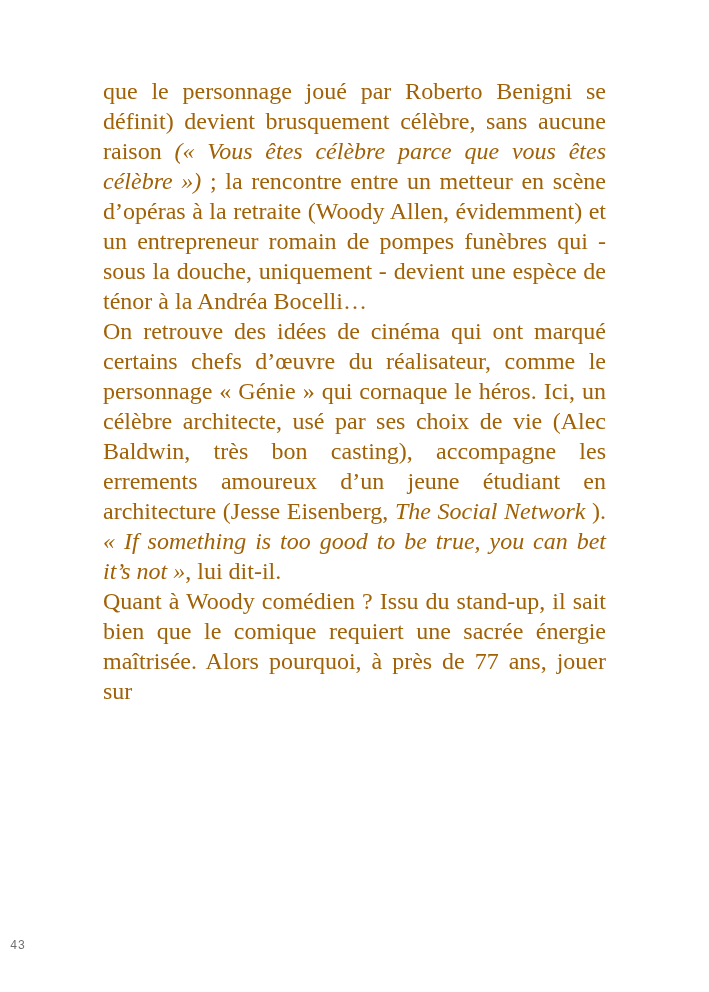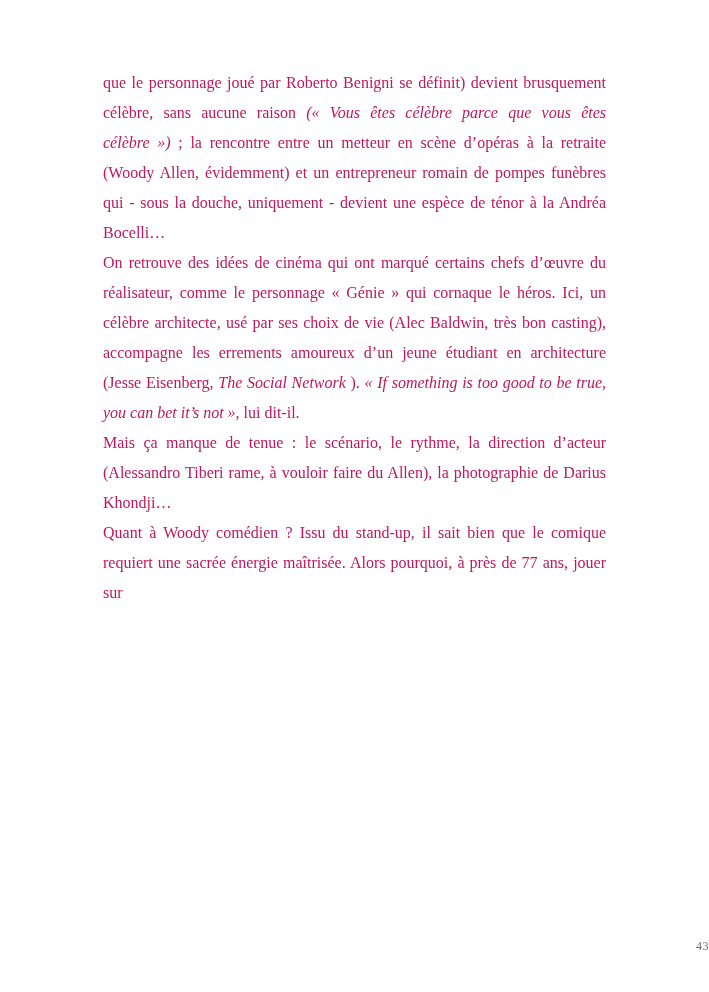--- a/index.html
+++ b/index.html
@@ -15,44 +15,45 @@
     font-family: "Liberation Serif", "DejaVu Serif", serif;
   }
   .page {
     position: absolute;
     inset: 0;
     background: #ffffff;
   }
   .text-block {
     position: absolute;
     left: 103px;
-    top: 68px;
+    top: 76px;
     width: 503px;
-    font-size: 16px;
+    font-size: 24px;
     line-height: 30px;
-    color: #be185d;
+    color: #a16207;
     text-align: justify;
     text-align-last: left;
   }
   .text-block p {
     margin: 0;
     padding: 0;
   }
   .run {
     font-style: normal;
   }
   .run.italic {
     font-style: italic;
   }
   .page-footer {
     position: absolute;
-    left: 16px;
+    left: 10px;
     right: 0;
     top: 936px;
-    text-align: right;
+    text-align: left;
+    font-family: Liberation Mono, monospace;
   }
   .page-number {
     font-size: 12px;
     line-height: 14px;
     color: #6e6e6e;
     letter-spacing: 0.5px;
   }
 </style>
 </head>
 <body>
@@ -60,21 +61,20 @@
 <div class="page">
 
   <main class="text-block">
 
     <p><span class="run">que le personnage joué par Roberto Benigni se définit) devient brusquement célèbre, sans aucune raison </span><span class="run italic">(«&nbsp;Vous êtes célèbre parce que vous êtes célèbre&nbsp;»)</span><span class="run">&nbsp;; la rencontre entre un metteur en scène d’opéras à la retraite (Woody Allen, évidemment) et un entrepreneur romain de pompes funèbres qui - sous la douche, uniquement - devient une espèce de ténor à la Andréa Bocelli…</span></p>
 
     <p><span class="run">On retrouve des idées de cinéma qui ont marqué certains chefs d’œuvre du réalisateur, comme le personnage «&nbsp;Génie&nbsp;» qui cornaque le héros. Ici, un célèbre architecte, usé par ses choix de vie (Alec Baldwin, très bon casting), accompagne les errements amoureux d’un jeune étudiant en architecture (Jesse Eisenberg, </span><span class="run italic">The Social Network</span><span class="run"> ). </span><span class="run italic">«&nbsp;If something is too good to be true, you can bet it’s not&nbsp;»</span><span class="run">, lui dit-il.</span></p>
 
 
 
-    <p><span class="run">Mais ça manque de tenue&nbsp;: le scénario, le rythme, la direction d’acteur (Alessandro Tiberi rame, à vouloir faire du Allen), la photographie de Darius Khondji…</span></p>
 
     <p><span class="run">Quant à Woody comédien&nbsp;? Issu du stand-up, il sait bien que le comique requiert une sacrée énergie maîtrisée. Alors pourquoi, à près de 77 ans, jouer sur</span></p>
 
   </main>
 
   <footer class="page-footer">
     <span class="page-number">43</span>
   </footer>
 
 </div>

